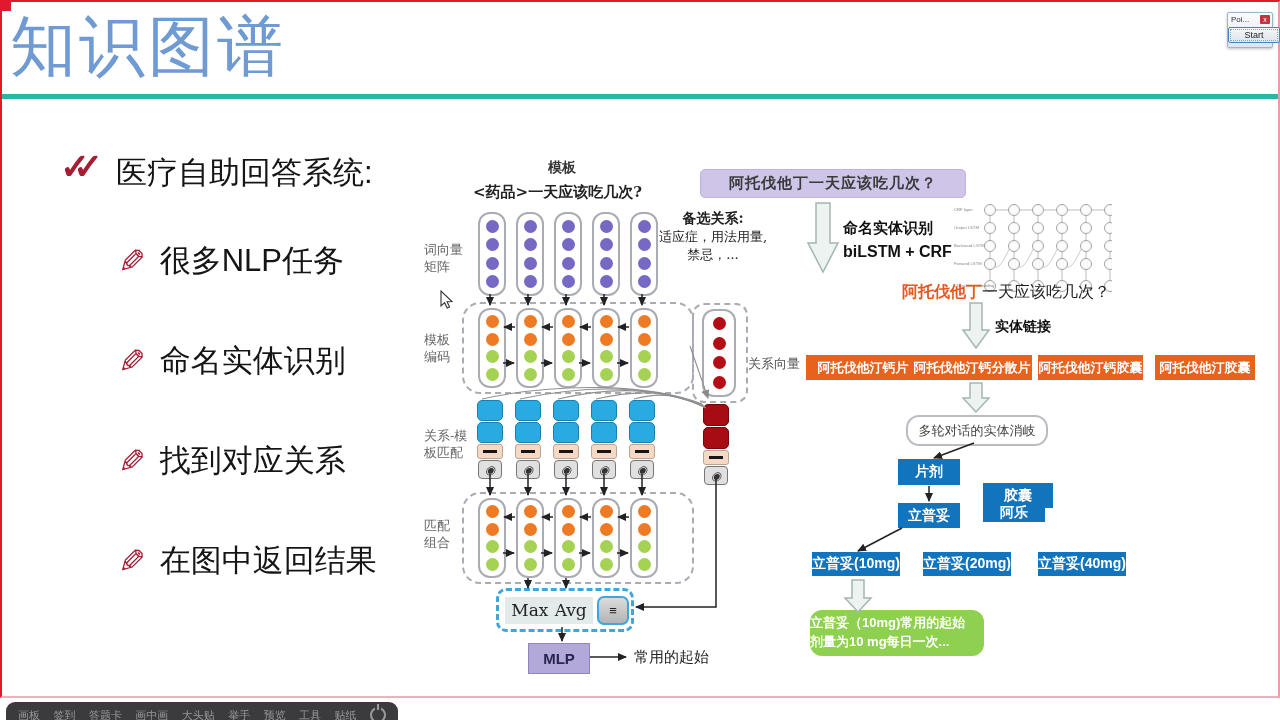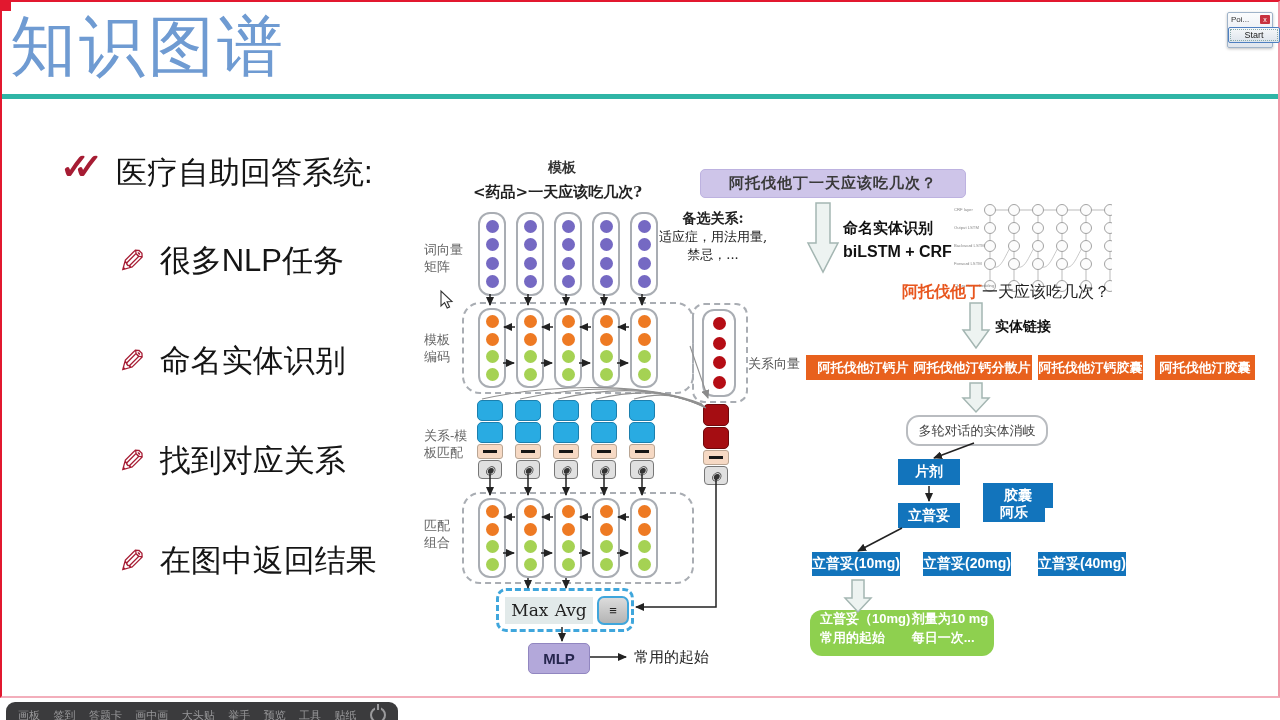--- a/index.html
+++ b/index.html
@@ -55,35 +55,35 @@
   .odot{width:22px;height:17px;border-radius:4px;border:1px solid #777;background:#e0e0e0;
         display:flex;align-items:center;justify-content:center;color:#333;font-size:12px;line-height:1;}
   .pool{position:absolute;left:496px;top:588px;width:132px;height:38px;border:3px dashed #3fa6dc;
         border-radius:10px;display:flex;align-items:center;padding:0;}
   .pool-inner{margin-left:6px;width:88px;height:27px;background:#e2eaea;display:flex;align-items:center;
         justify-content:space-evenly;font-size:17px;color:#222;}
   .pool-btn{margin-left:4px;width:28px;height:25px;border:2px solid #3fa6dc;border-radius:7px;
         background:linear-gradient(#dcdcdc,#b4b4b4);display:flex;align-items:center;justify-content:center;
         font-size:13px;color:#222;font-weight:700;}
   .mlp{position:absolute;left:528px;top:643px;width:60px;height:29px;background:#b3a8da;border:1px solid #9186c0;
-       border-radius:5px;display:flex;align-items:center;justify-content:center;font-weight:700;font-size:15px;color:#26264e;}
+       border-radius:0;display:flex;align-items:center;justify-content:center;font-weight:700;font-size:15px;color:#26264e;}
 
   
   .qbox{position:absolute;left:700px;top:169px;width:264px;height:27px;background:#cec5e9;border:1px solid #bdb2e0;
         border-radius:5px;display:flex;align-items:center;justify-content:center;font-size:15px;font-weight:700;
         color:#3a3a3a;letter-spacing:1px;}
   .box-orange{position:absolute;top:355px;height:25px;background:#e8611d;color:#fff;font-weight:700;font-size:13px;
         display:flex;align-items:center;justify-content:center;}
   .box-blue{position:absolute;background:#1274bc;color:#fff;font-weight:700;font-size:14px;
         display:flex;align-items:center;justify-content:center;}
   .disamb{position:absolute;left:906px;top:415px;width:138px;height:27px;background:#fff;border:2px solid #b9bcc0;
         border-radius:13px;display:flex;align-items:center;justify-content:center;font-size:13px;color:#444;}
   .answer{position:absolute;left:810px;top:610px;width:174px;height:46px;background:#8ed04f;border-radius:12px;
-        color:#fff;font-weight:700;font-size:13px;line-height:1.45;display:flex;flex-direction:row;
-        justify-content:center;padding-left:10px;}
+        color:#fff;font-weight:700;font-size:13px;line-height:1.45;display:flex;flex-direction:column;
+        justify-content:center;}
 
   
   .taskbar{position:absolute;left:6px;top:702px;width:368px;height:26px;background:#3b3b3d;border-radius:9px;
         display:flex;align-items:center;justify-content:space-between;padding:0 12px;z-index:45;}
   .task-item{color:#98989a;font-size:11px;cursor:pointer;white-space:nowrap;}
   .pwr{width:12px;height:12px;border:2px solid #9a9a9c;border-radius:50%;position:relative;cursor:pointer;}
   .pwr::after{content:"";position:absolute;left:50%;top:-5px;transform:translateX(-50%);
         width:2px;height:6px;background:#9a9a9c;border-left:2px solid #3b3b3d;border-right:2px solid #3b3b3d;}
 
   svg.overlay{position:absolute;left:0;top:0;z-index:5;pointer-events:none;}

